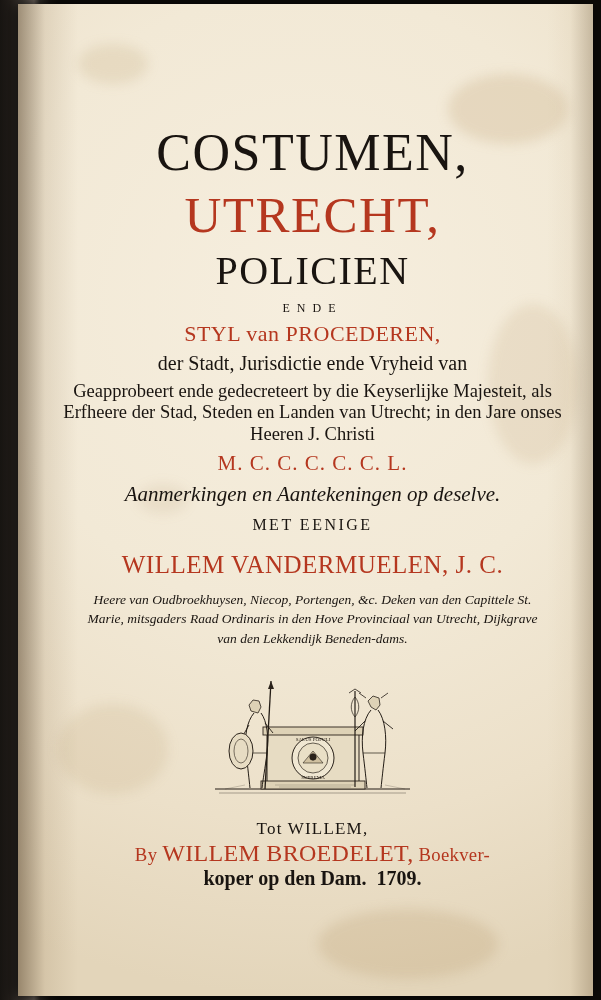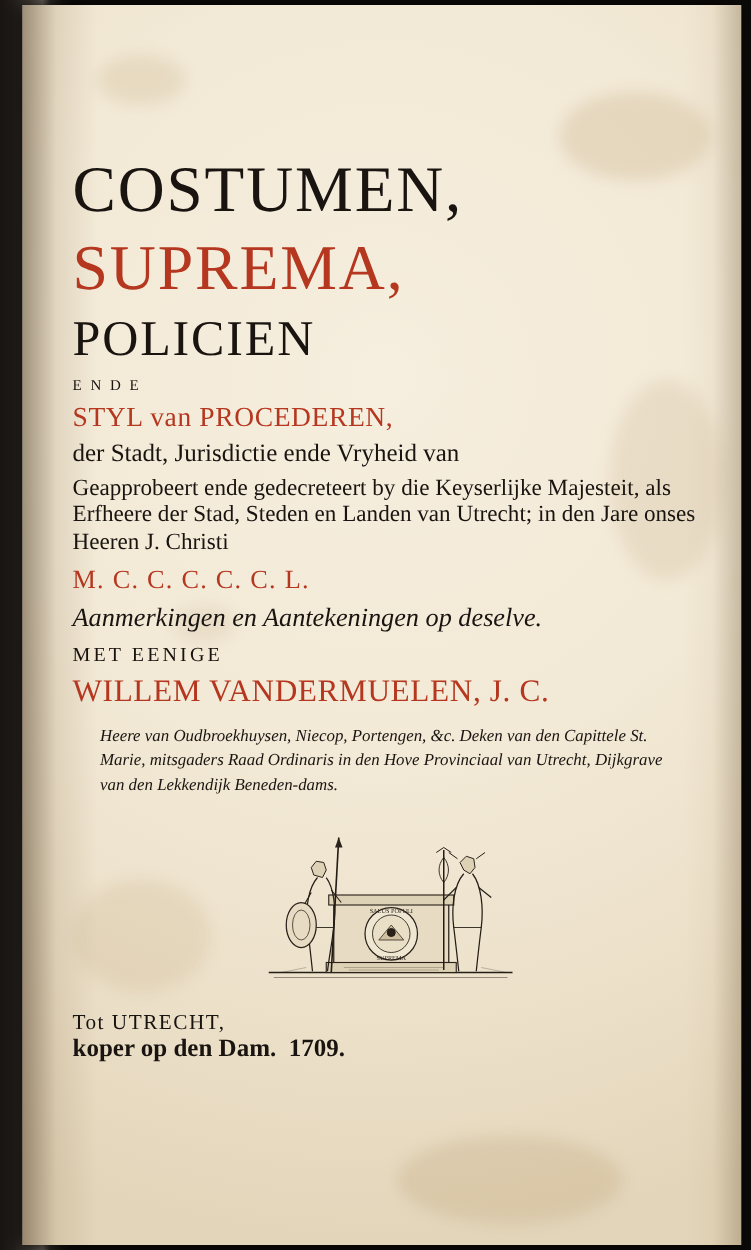--- a/index.html
+++ b/index.html
@@ -68,20 +68,21 @@
     border-radius: 50%;
     pointer-events: none;
     filter: blur(6px);
   }
 
   .content {
     position: absolute;
     left: 40px;
     right: 26px;
     top: 0;
+    text-align: center;
     color: #1c1713;
   }
 
   .t-black { color: #191410; }
   .t-red   { color: #b5371f; }
 
   .line { line-height: 1.02; white-space: nowrap; }
 
   .l-costumen {
     font-size: 52px;
@@ -140,21 +141,21 @@
     margin-top: 9px;
   }
   .l-door {
     font-size: 16px;
     letter-spacing: 5px;
     margin-top: 11px;
   }
   .l-willem {
     font-size: 25px;
     letter-spacing: 0.5px;
-    margin-top: 8px;
+    margin-top: 19px;
   }
   .l-heere {
     font-size: 13.5px;
     font-style: italic;
     margin-top: 12px;
     line-height: 1.45;
     white-space: normal;
     padding: 0 22px;
   }
 
@@ -196,21 +197,21 @@
     <div class="stain" style="left:60px; top:40px; width:70px; height:40px; background:rgba(176,140,86,0.16);"></div>
     <div class="stain" style="left:430px; top:70px; width:120px; height:70px; background:rgba(170,132,78,0.18);"></div>
     <div class="stain" style="left:470px; top:300px; width:90px; height:160px; background:rgba(168,130,76,0.13);"></div>
     <div class="stain" style="left:40px; top:700px; width:110px; height:90px; background:rgba(168,130,76,0.12);"></div>
     <div class="stain" style="left:300px; top:905px; width:180px; height:70px; background:rgba(160,122,70,0.16);"></div>
     <div class="stain" style="left:120px; top:480px; width:50px; height:30px; background:rgba(160,120,70,0.10);"></div>
 
     <div class="content">
 
       <div class="line l-costumen t-black">COSTUMEN,</div>
-      <div class="line l-usantien t-red">SUPREMA,</div>
+      <div class="line l-usantien t-red">UTRECHT,</div>
       <div class="line l-policien t-black">POLICIEN</div>
       <div class="line l-ende t-black">ENDE</div>
       <div class="line l-styl t-red">STYL van PROCEDEREN,</div>
       <div class="line l-derstadt t-black">der Stadt, Jurisdictie ende Vryheid van</div>
 
       <div class="l-geapp t-black">Geapprobeert ende gedecreteert by die Keyserlijke Majesteit, als Erfheere der Stad, Steden en Landen van Utrecht; in den Jare onses Heeren J. Christi</div>
 
       <div class="line l-mccc t-red">M. C. C. C. C. C. L.</div>
 
       <div class="line l-aanmerk t-black">Aanmerkingen en Aantekeningen op deselve.</div>
@@ -266,19 +267,20 @@
               <path d="M70 118 L150 118"></path>
               <path d="M74 120 L146 120"></path>
               <path d="M20 122 L40 118"></path>
               <path d="M180 118 L200 122"></path>
             </g>
           </g>
         </svg>
       </div>
 
       <div class="imprint">
-        <div class="line l-tot t-black">Tot UTRECHT,</div>
+        <div class="line l-tot t-black">Tot WILLEM,</div>
+        <div class="line l-by t-red"><span class="sm">By </span><span>WILLEM BROEDELET,</span><span class="sm"> Boekver-</span></div>
         <div class="line l-koper t-black"><span>koper op den Dam.</span>&nbsp;&nbsp;<span>1709.</span></div>
       </div>
 
     </div>
   </div>
 </div>
 
 </body></html>

